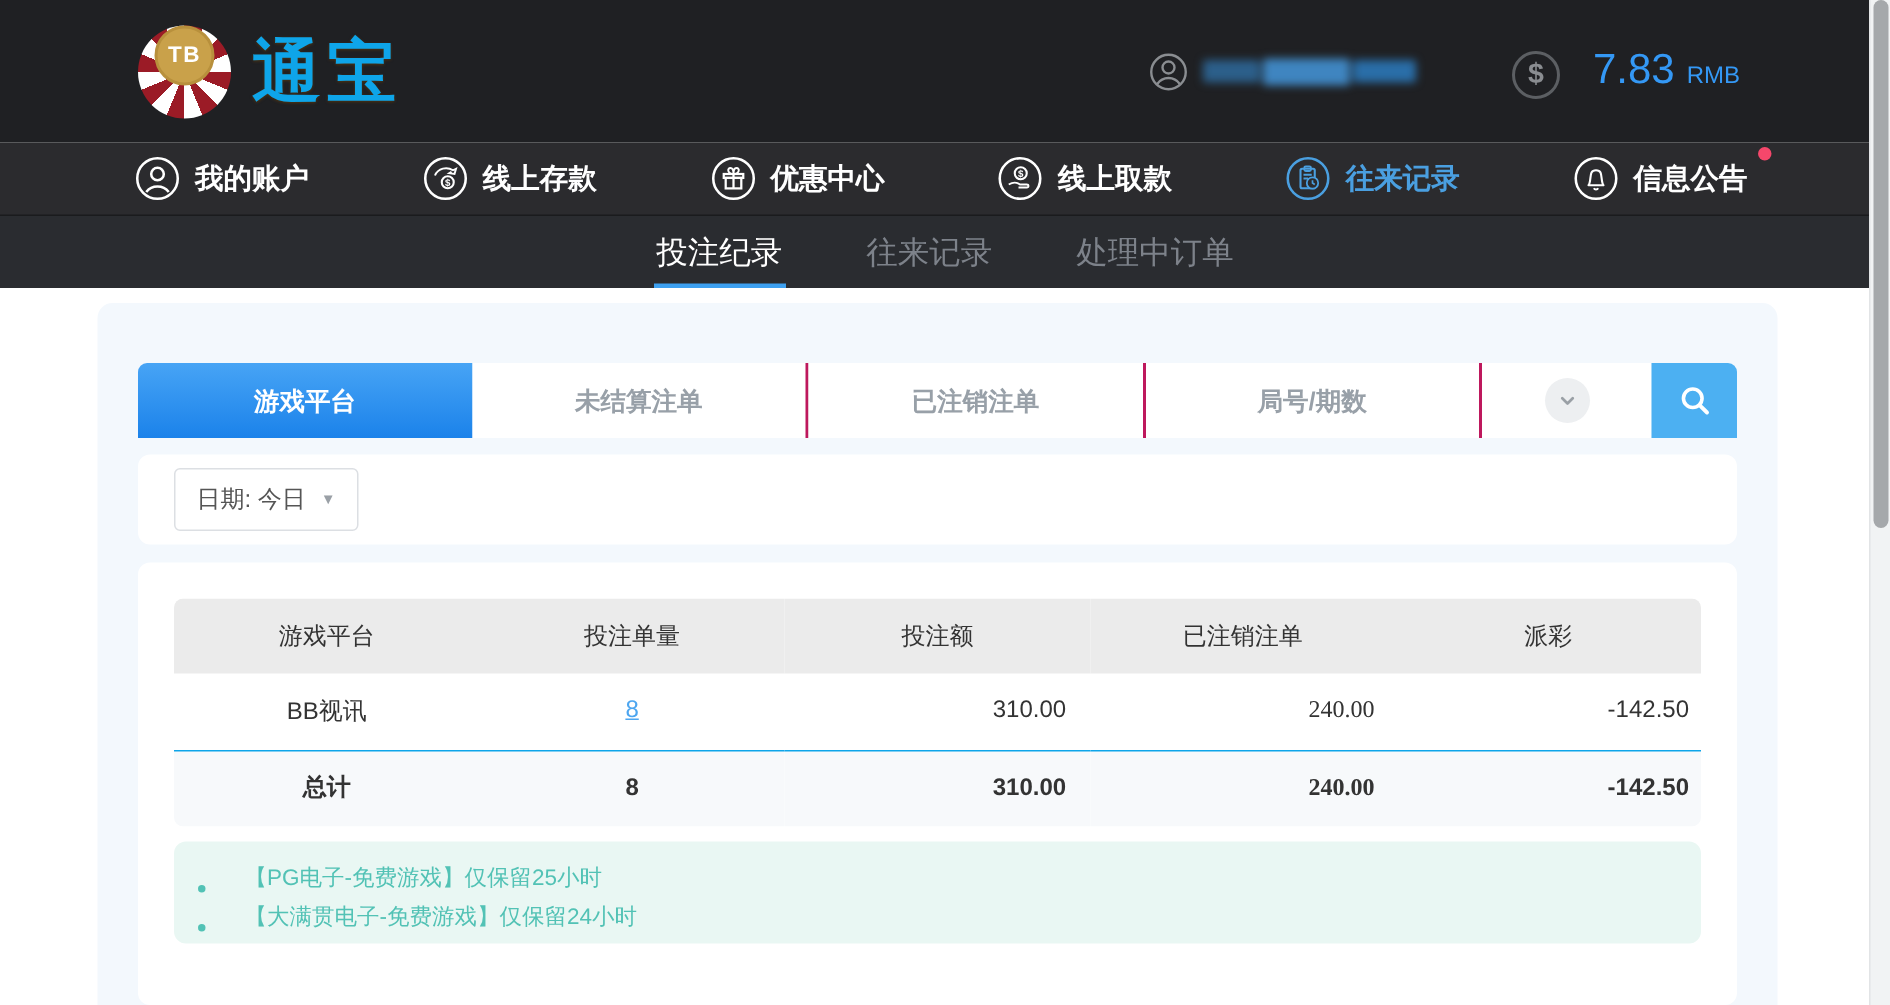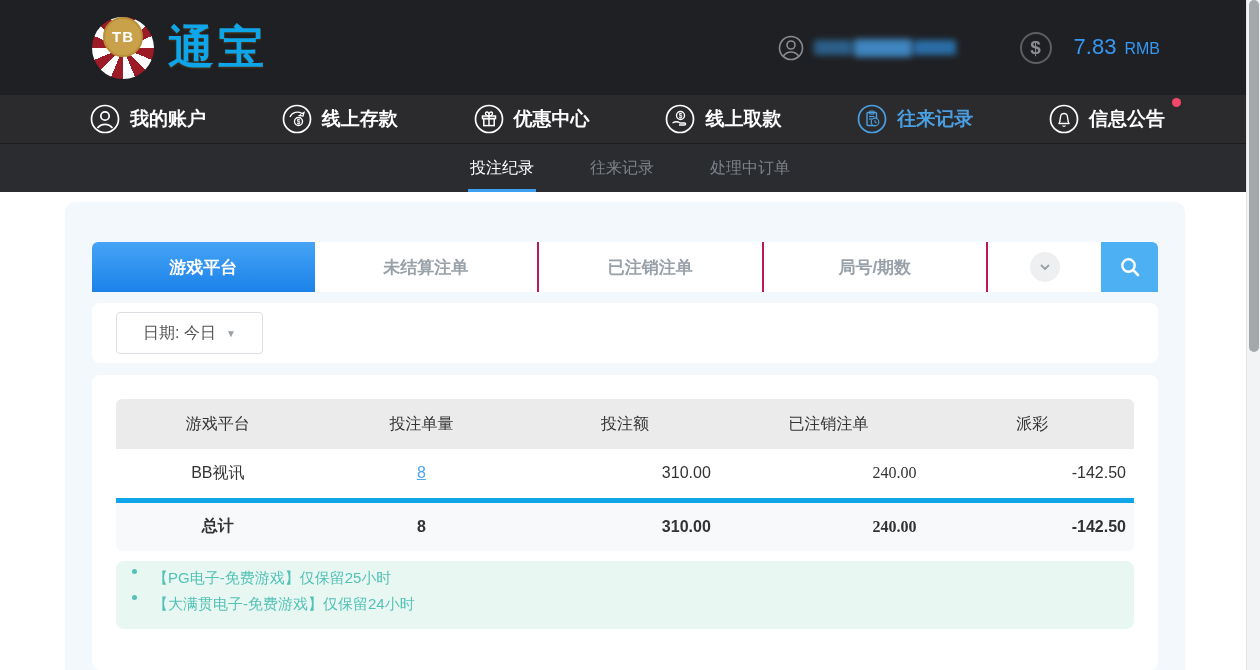--- a/index.html
+++ b/index.html
@@ -20,81 +20,81 @@
   .hdr-right { margin-left:auto; margin-right:100px; display:flex; align-items:center; gap:64px; }
   .user-box { display:flex; align-items:center; gap:10px; }
   .user-blur { display:flex; align-items:center; gap:2px; filter:blur(3px); }
   .user-blur i { display:inline-block; height:15px; border-radius:2px; }
   .user-blur i:nth-child(1){ width:38px; background:#2c5f8a; }
   .user-blur i:nth-child(2){ width:58px; background:#3f85c0; height:18px; }
   .user-blur i:nth-child(3){ width:42px; background:#2a6ea8; }
   .coin-icon { width:32px; height:32px; border-radius:50%; border:2px solid #5c5f63;
     color:#8a8d91; font-size:19px; font-weight:bold; display:flex; align-items:center; justify-content:center; }
   .balance-box { display:flex; align-items:baseline; gap:8px; }
-  .balance-num { font-size:22px; color:#3498f5; }
+  .balance-num { font-size:28px; color:#3498f5; }
   .balance-cur { font-size:16px; color:#3498f5; }
 
   
   .nav { height:49px; background:#2b2b2e; border-bottom:1px solid #1a1b1d;
     display:flex; align-items:center; justify-content:space-between; padding:0 95px 0 90px; }
   .nav-item { display:flex; align-items:center; gap:10px; color:#fff; font-size:19px;
     font-weight:600; cursor:pointer; position:relative; }
   .nav-item svg { display:block; }
   .nav-item.active { color:#4a9fe0; }
   .nav-badge { position:absolute; top:-6px; right:-16px; width:9px; height:9px;
     border-radius:50%; background:#f5476b; }
 
   
   .subnav { height:48px; background:#2a2c30; display:flex; align-items:stretch;
     justify-content:center; gap:52px; }
-  .subnav-item { display:flex; align-items:center; color:#7d828a; font-size:16px;
+  .subnav-item { display:flex; align-items:center; color:#7d828a; font-size:21px;
     cursor:pointer; border-bottom:3px solid transparent; padding:0 2px; margin-top:3px; }
   .subnav-item.active { color:#fff; border-bottom-color:#3da0f0; }
 
   
   .main { height:374px; background:#fff; padding:10px 75px 0 65px; }
   .panel { height:468px; background:#f3f8fd; border-radius:10px 10px 0 0; padding:40px 27px 0 27px; }
 
   .tabs { height:50px; display:flex; }
   .tab { flex:1 1 0; background:#fff; display:flex; align-items:center; justify-content:center;
     font-size:17px; font-weight:600; color:#98a0a8; cursor:pointer; border-right:2px solid #be185d; }
   .tab:first-child { border-radius:6px 0 0 0; }
   .tab.active { background:linear-gradient(180deg,#47a4f5 0%,#1b82ea 100%); color:#fff; border-right:none; }
   .tab-dd { width:113px; background:#fff; display:flex; align-items:center; justify-content:center;
     cursor:pointer; }
   .dd-circle { width:30px; height:30px; border-radius:50%; background:#edeff1;
     display:flex; align-items:center; justify-content:center; }
   .tab-search { width:57px; background:#4cb0f2; border-radius:0 6px 0 0; display:flex;
     align-items:center; justify-content:center; cursor:pointer; }
 
   .card-filter { margin-top:11px; background:#fff; border-radius:8px; padding:9px 24px; height:60px; }
-  .date-btn { display:inline-flex; align-items:center; gap:10px; height:42px; padding:0 26px;
+  .date-btn { display:inline-flex; align-items:center; gap:10px; height:42px; padding:0 14px;
     border:1px solid #dcdfe3; border-radius:4px; background:#fff; font-size:16px; color:#555;
     cursor:pointer; }
   .date-caret { font-size:10px; color:#9aa0a6; }
 
   .card-table { margin-top:12px; background:#fff; border-radius:8px; padding:24px; height:295px; }
   .bet-table { width:100%; border-collapse:collapse; border-radius:6px; overflow:hidden;
     display:table; }
   .bet-table .thead { background:#ebebeb; }
   .bet-table .tr { display:table-row; }
   .bet-table .td, .bet-table .th { display:table-cell; vertical-align:middle;
     font-size:16px; color:#333; height:50px; width:20%; text-align:center; }
   .bet-table .tr.data .td { height:51px; }
   .td.num, .th-r { text-align:right; }
   .td.c3 { padding-right:16px; }
   .td.c4 { padding-right:14px;font-family:Liberation Serif, serif; }
   .td.c5 { padding-right:8px; }
-  .tr.total { background:#f7f9fb; border-top:5px solid #0ea5e9; }
+  .tr.total { background:#f7f9fb; border-top:1px solid #0ea5e9; }
   .tr.total .td { font-weight:bold; }
   .link { color:#4da6f0; text-decoration:underline; cursor:pointer; }
   .neg { color:#f4516c; }
 
   .notes { margin-top:10px; background:#e9f7f3; border-radius:8px; padding:8px 0; }
-  .note-line { display:flex; align-items:flex-start; height:26px; color:#52c2b5; font-size:15px; }
+  .note-line { display:flex; align-items:flex-end; height:26px; color:#52c2b5; font-size:15px;gap:10px; }
   .note-bullet { width:5px; height:5px; border-radius:50%; background:#52c2b5; margin:0 16px 0 16px; }
 
   
   .sb-track { position:fixed; top:0; right:0; width:14px; height:670px; background:#f1f3f4;
     border-left:1px solid #e2e4e6; }
   .sb-thumb { position:absolute; top:0; left:2px; width:10px; height:352px; background:#a5a8ab;
     border-radius:5px; }
 </style>
 </head>
 <body>

